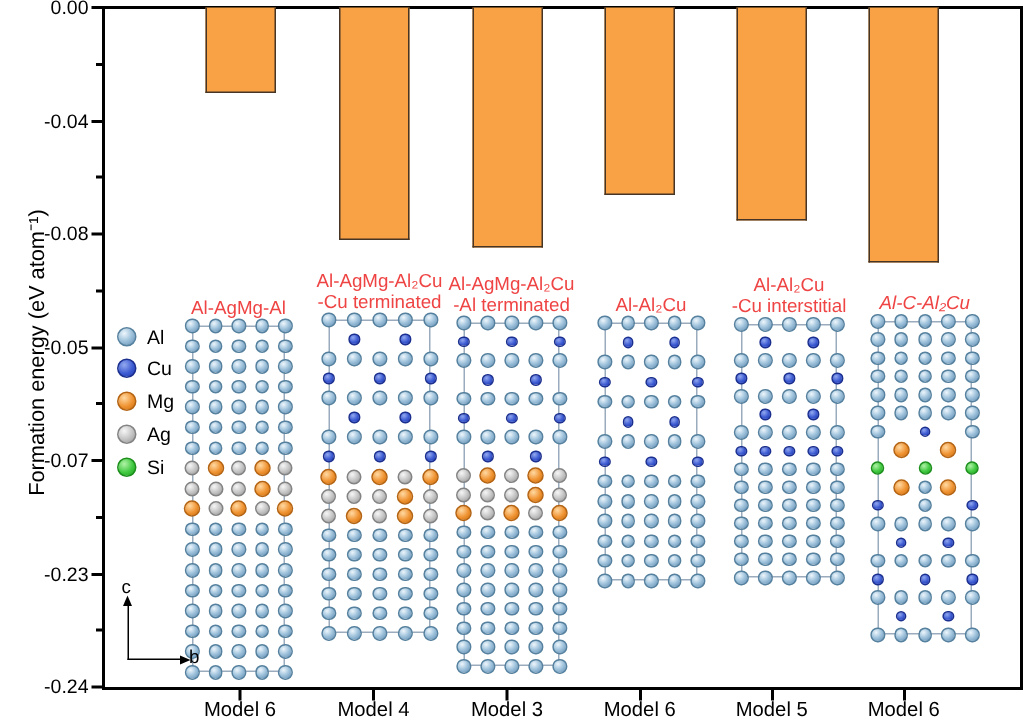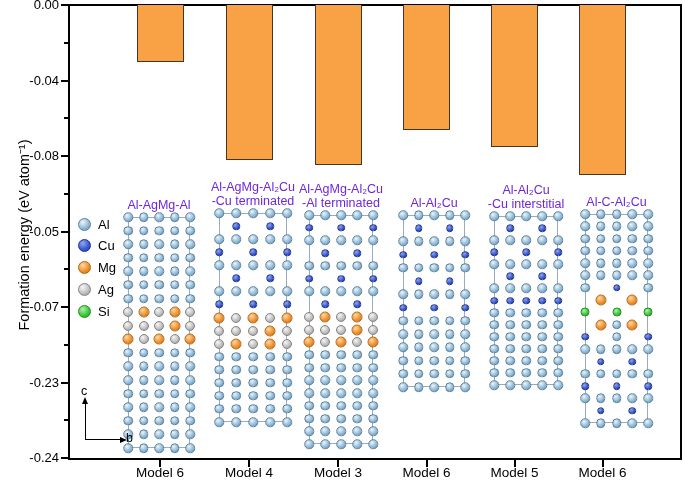--- a/index.html
+++ b/index.html
@@ -17,21 +17,21 @@
   .xlabel-txt{position:absolute;font-size:13.5px;width:90px;text-align:center;top:465px;color:#000;}
   #y-axis-title{
     position:absolute;left:-97px;top:225px;width:240px;text-align:center;
     font-size:14.5px;color:#000;transform:rotate(-90deg);transform-origin:center;
   }
   .legend-item{position:absolute;display:flex;align-items:center;gap:7px;}
   .legend-swatch{width:11px;height:11px;border-radius:50%;}
   .legend-label{font-size:13px;color:#000;}
   .struct-box{position:absolute;border:1px solid #9aabbd;box-sizing:border-box;}
   .struct-label{position:absolute;font-size:12.5px;line-height:1.12;text-align:center;
-    color:#6d28d9;white-space:pre-line;transform:translateX(-50%);}
+    color:#ef4444;white-space:pre-line;transform:translateX(-50%);}
   .atom{position:absolute;border-radius:50%;transform:translate(-50%,-50%);box-sizing:border-box;}
   .atom-A{width:9.5px;height:9.5px;border:1px solid #56819e;
     background:radial-gradient(circle at 35% 30%, #eef6fc 0%, #a4c6de 45%, #7aa3c4 78%, #5d88a8 100%);}
   .atom-C{width:7.5px;height:7.5px;border:1px solid #1b2f8e;
     background:radial-gradient(circle at 35% 30%, #93a9ef 0%, #3d5bd2 55%, #1f37ac 100%);}
   .atom-M{width:11px;height:11px;border:1px solid #b36312;
     background:radial-gradient(circle at 35% 30%, #ffd9a2 0%, #ef9231 55%, #c76e0f 100%);}
   .atom-G{width:10px;height:10px;border:1px solid #838383;
     background:radial-gradient(circle at 35% 30%, #f6f6f6 0%, #c2c2c2 55%, #939393 100%);}
   .atom-S{width:9px;height:9px;border:1px solid #1d8f1d;
@@ -500,21 +500,21 @@
       <div class="atom atom-A" style="left: 494px; top: 372.929px;"></div>
       <div class="atom atom-A" style="left: 510px; top: 372.929px;"></div>
       <div class="atom atom-A" style="left: 526px; top: 372.929px;"></div>
       <div class="atom atom-A" style="left: 542px; top: 372.929px;"></div>
       <div class="atom atom-A" style="left: 558px; top: 372.929px;"></div>
       <div class="atom atom-A" style="left: 494px; top: 385px;"></div>
       <div class="atom atom-A" style="left: 510px; top: 385px;"></div>
       <div class="atom atom-A" style="left: 526px; top: 385px;"></div>
       <div class="atom atom-A" style="left: 542px; top: 385px;"></div>
       <div class="atom atom-A" style="left: 558px; top: 385px;"></div>
-      <div class="struct-label" style="left: 616.5px; top: 195px;">Al-C-Al₂Cu</div>
+      <div class="struct-label" style="left: 616.5px; top: 195px; font-style: italic;">Al-C-Al₂Cu</div>
       <div class="struct-box" style="left: 585px; top: 214px; width: 63px; height: 209px;"></div>
       <div class="atom atom-A" style="left: 585px; top: 214px;"></div>
       <div class="atom atom-A" style="left: 600.75px; top: 214px;"></div>
       <div class="atom atom-A" style="left: 616.5px; top: 214px;"></div>
       <div class="atom atom-A" style="left: 632.25px; top: 214px;"></div>
       <div class="atom atom-A" style="left: 648px; top: 214px;"></div>
       <div class="atom atom-A" style="left: 585px; top: 226.294px;"></div>
       <div class="atom atom-A" style="left: 600.75px; top: 226.294px;"></div>
       <div class="atom atom-A" style="left: 616.5px; top: 226.294px;"></div>
       <div class="atom atom-A" style="left: 632.25px; top: 226.294px;"></div>

